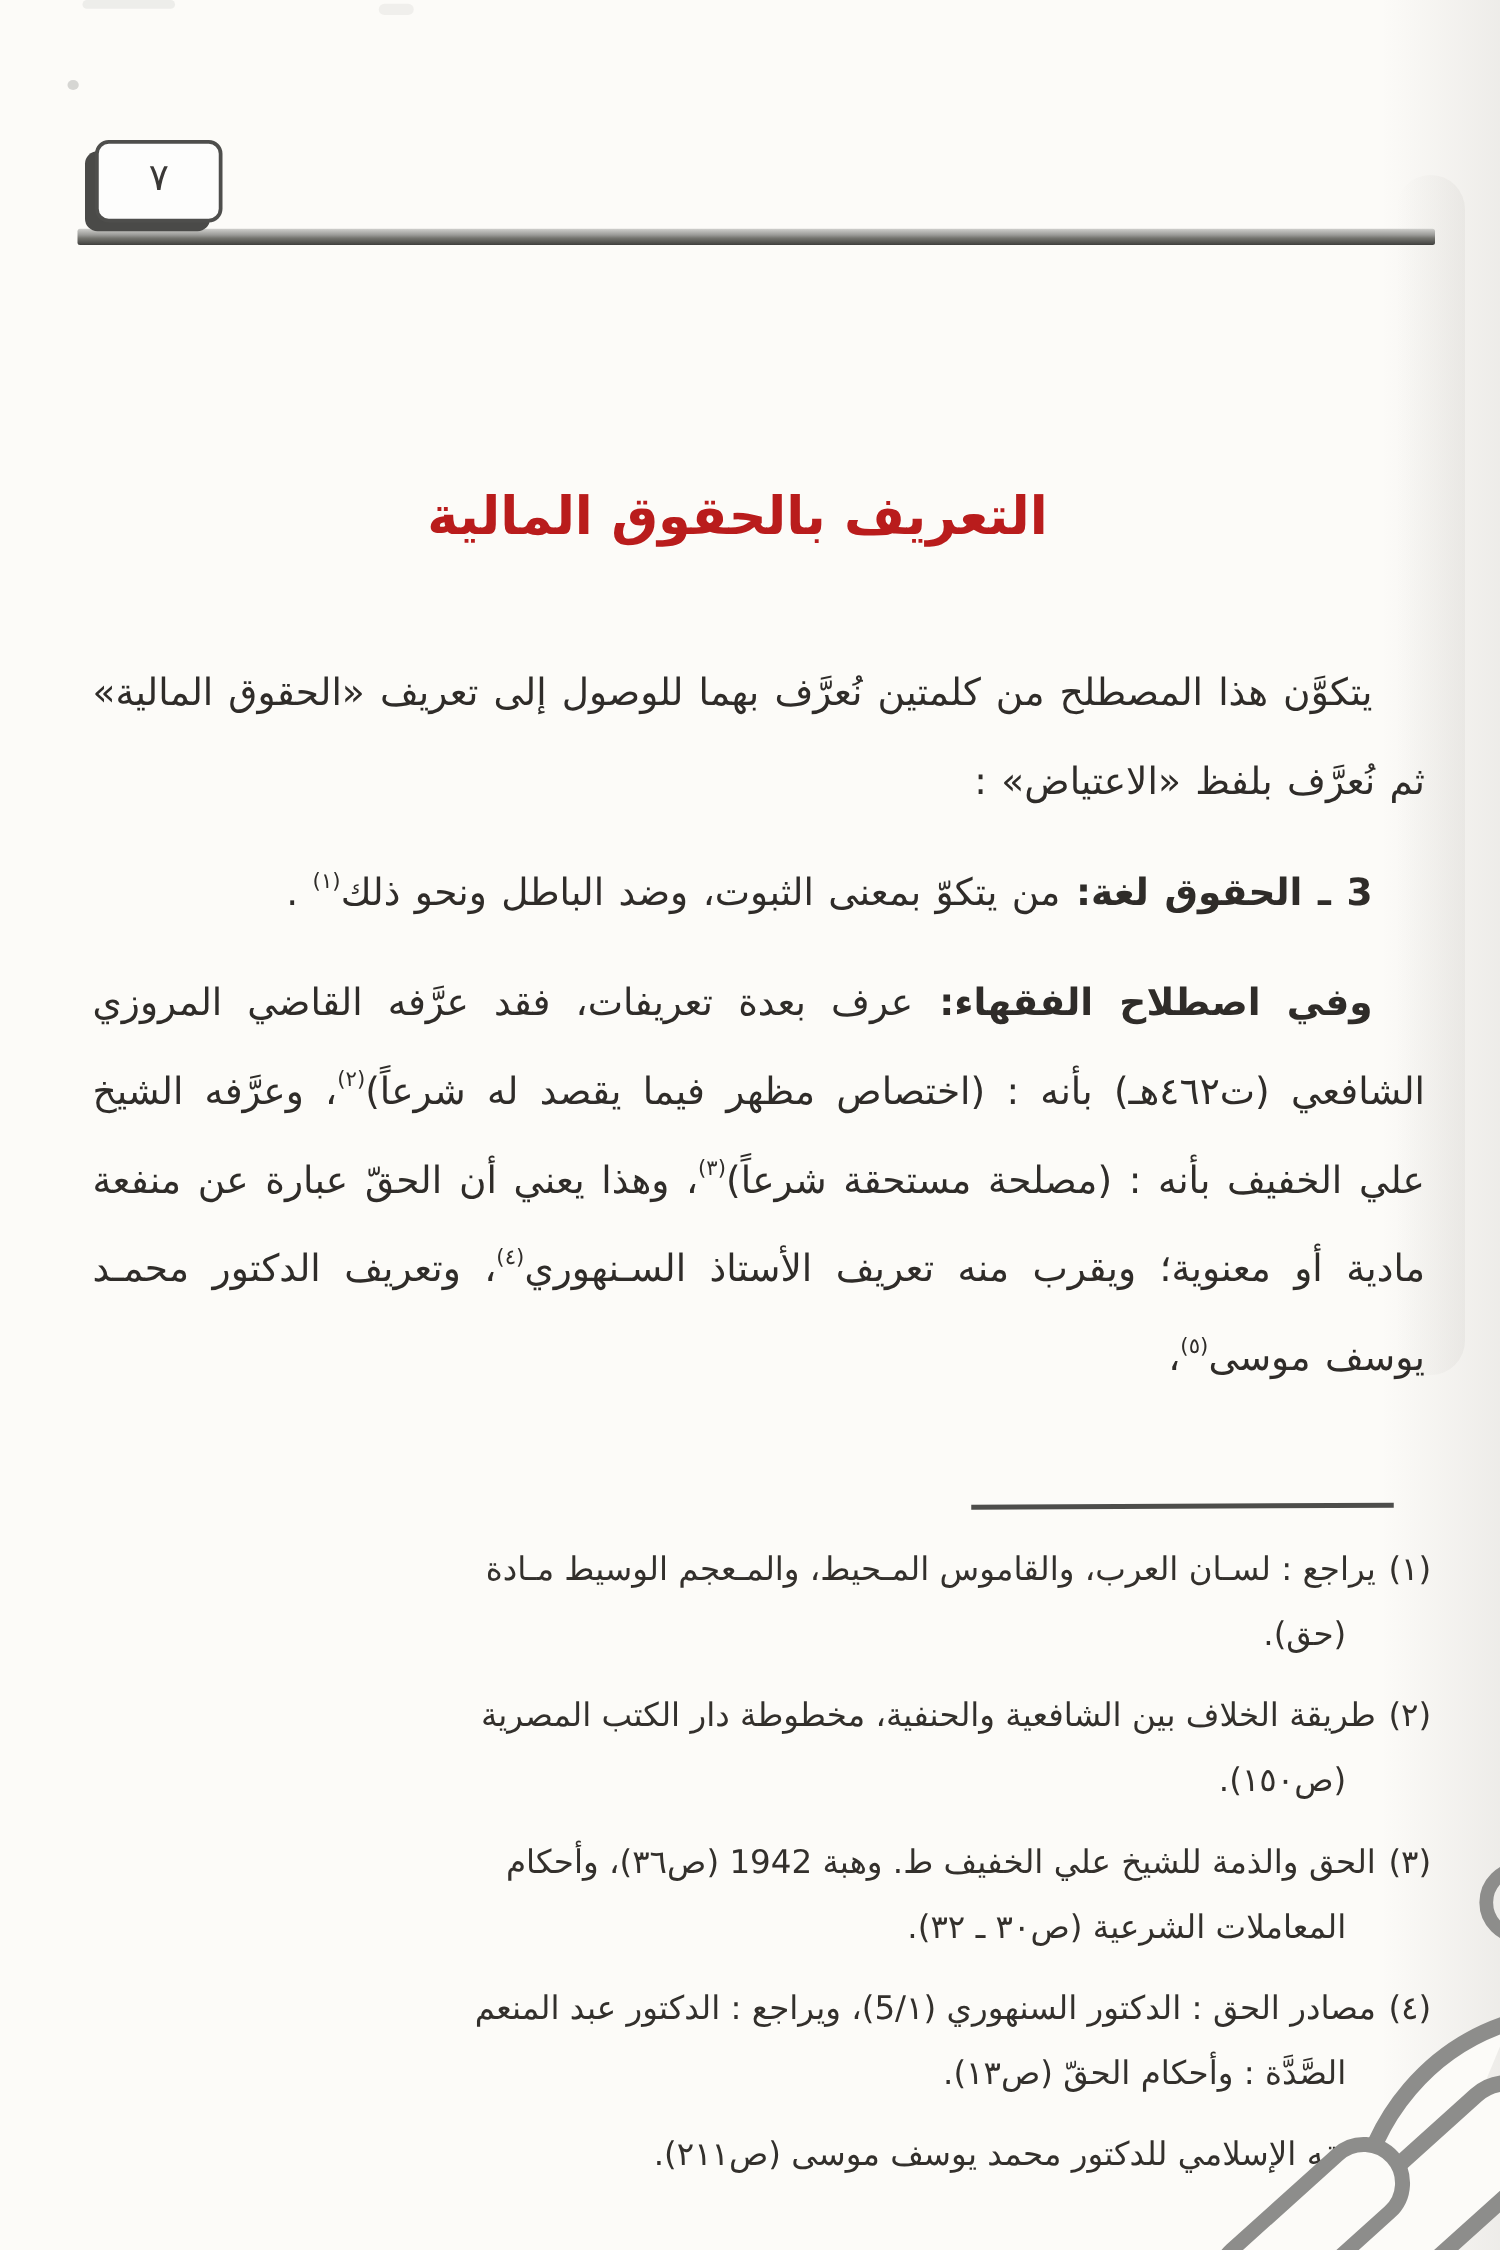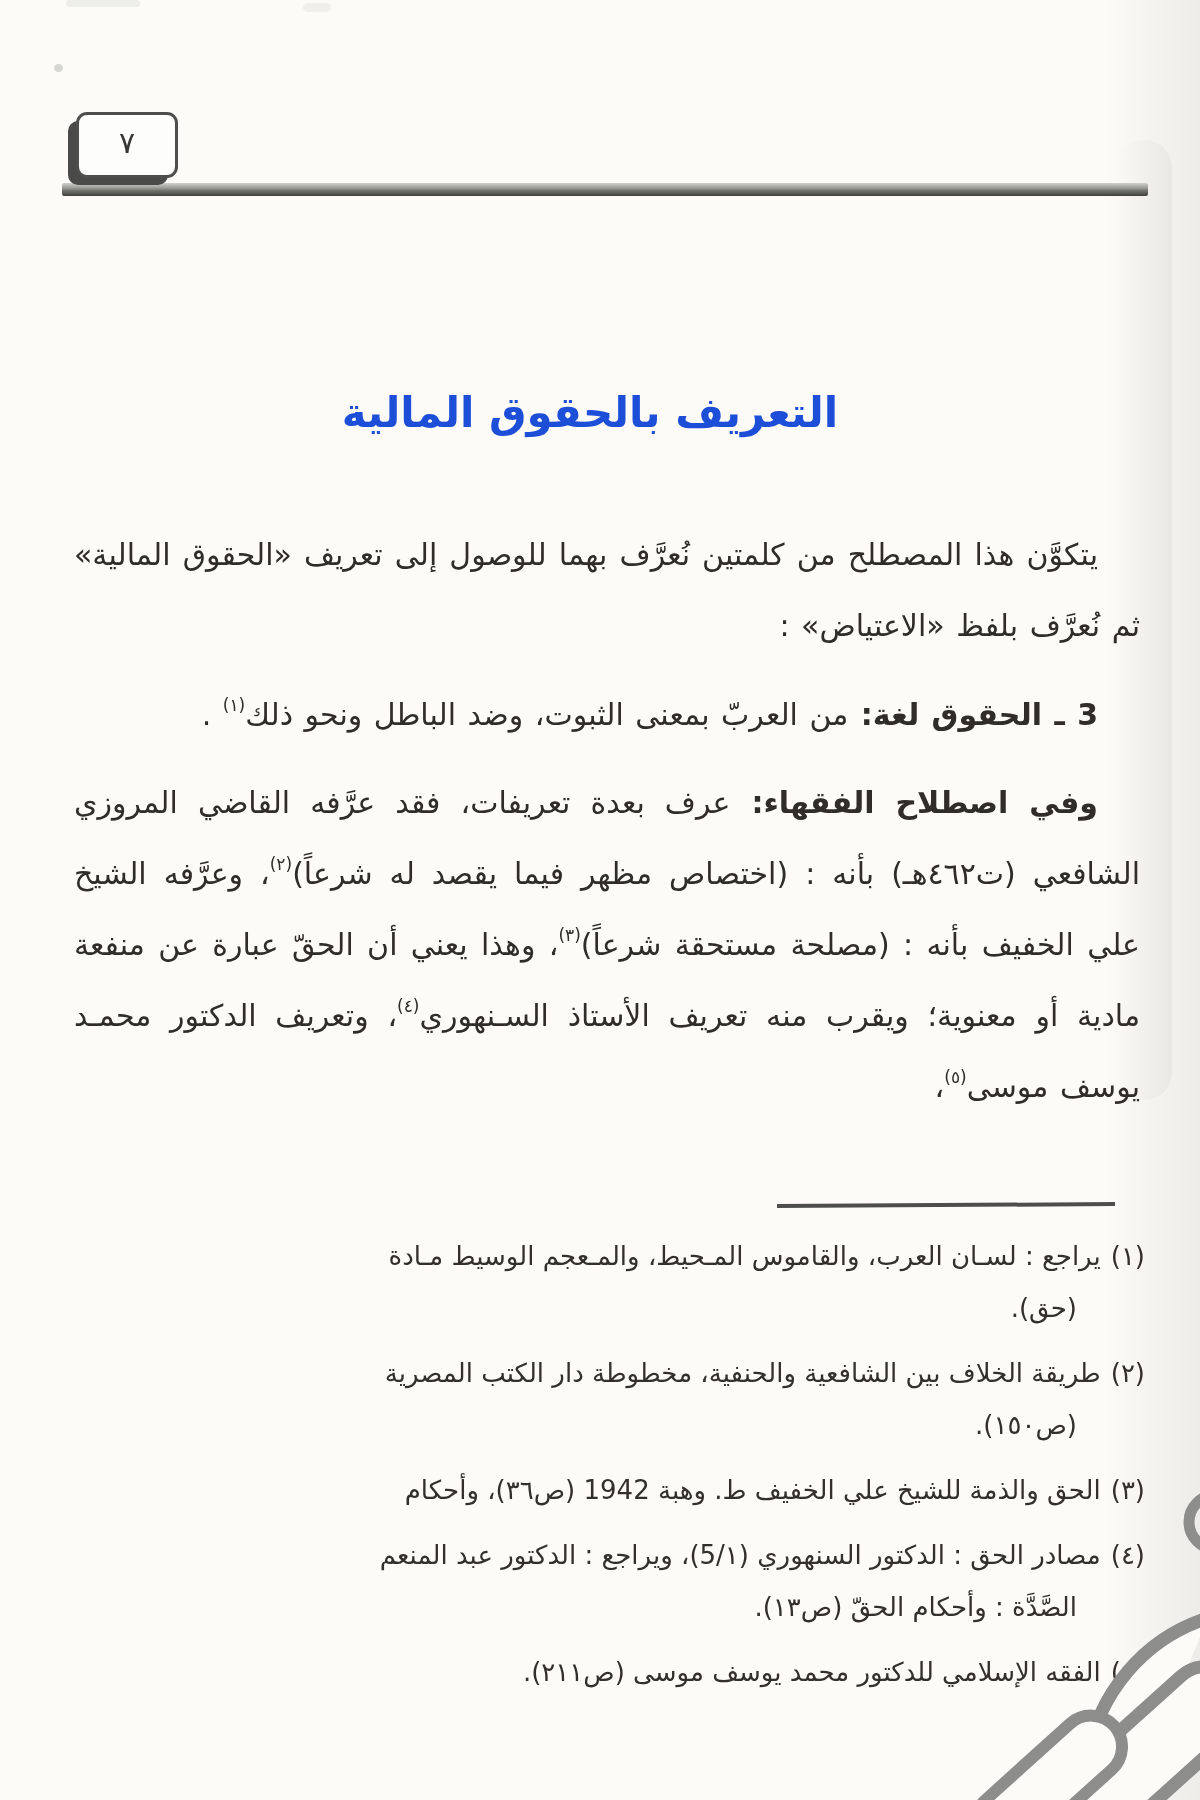--- a/index.html
+++ b/index.html
@@ -53,21 +53,21 @@
     position: absolute; left: 62px; right: 52px; top: 183px; height: 13px;
     background: linear-gradient(to bottom, #cfcfcc 0%, #9b9b98 38%, #74746f 58%, #3f3f3d 100%);
     border-radius: 2px;
     z-index: 2;
   }
 
   
   .title {
     position: absolute; top: 388px; left: 0; right: 20px;
     margin: 0; text-align: center;
-    font-size: 42px; font-weight: bold; color: #1d4ed8;
+    font-size: 42px; font-weight: bold; color: #b91c1c;
     direction: rtl;
   }
 
   
   .paragraphs {
     position: absolute; top: 520px; right: 60px; left: 62px;
     direction: rtl;
     text-align: justify;
     font-size: 30px;
     line-height: 2.36;
@@ -121,29 +121,29 @@
     <div class="page-number-box">
       <span class="page-number">٧</span>
     </div>
     <div class="header-rule"></div>
   </header>
 
   <h1 class="title">التعريف بالحقوق المالية</h1>
 
   <main class="paragraphs" id="paragraphs">
       <p class="para"><span class="normal">يتكوَّن هذا المصطلح من كلمتين نُعرَّف بهما للوصول إلى تعريف «الحقوق المالية» ثم نُعرَّف بلفظ «الاعتياض» :</span></p>
-      <p class="para"><span class="bold">3 ـ الحقوق لغة: </span><span class="normal">من العربّ بمعنى الثبوت، وضد الباطل ونحو ذلك</span><span class="sup">(١)</span><span class="normal"> .</span></p>
+      <p class="para"><span class="bold">3 ـ الحقوق لغة: </span><span class="normal">من يتكوّ بمعنى الثبوت، وضد الباطل ونحو ذلك</span><span class="sup">(١)</span><span class="normal"> .</span></p>
       <p class="para"><span class="bold">وفي اصطلاح الفقهاء: </span><span class="normal">عرف بعدة تعريفات، فقد عرَّفه القاضي المروزي الشافعي (ت٤٦٢هـ) بأنه : (اختصاص مظهر فيما يقصد له شرعاً)</span><span class="sup">(٢)</span><span class="normal">، وعرَّفه الشيخ علي الخفيف بأنه : (مصلحة مستحقة شرعاً)</span><span class="sup">(٣)</span><span class="normal">، وهذا يعني أن الحقّ عبارة عن منفعة مادية أو معنوية؛ ويقرب منه تعريف الأستاذ السـنهوري</span><span class="sup">(٤)</span><span class="normal">، وتعريف الدكتور محمـد يوسف موسى</span><span class="sup">(٥)</span><span class="normal">،</span></p>
     </main>
 
   <div class="footnote-separator"></div>
   <footer class="footnotes" id="footnotes">
       <div class="footnote"><span class="fn-marker">(١)</span><span class="fn-text">يراجع : لسـان العرب، والقاموس المـحيط، والمـعجم الوسيط مـادة</span><br><span class="fn-text">(حق).</span></div>
       <div class="footnote"><span class="fn-marker">(٢)</span><span class="fn-text">طريقة الخلاف بين الشافعية والحنفية، مخطوطة دار الكتب المصرية</span><br><span class="fn-text">(ص١٥٠).</span></div>
-      <div class="footnote"><span class="fn-marker">(٣)</span><span class="fn-text">الحق والذمة للشيخ علي الخفيف ط. وهبة 1942 (ص٣٦)، وأحكام</span><br></div>
+      <div class="footnote"><span class="fn-marker">(٣)</span><span class="fn-text">الحق والذمة للشيخ علي الخفيف ط. وهبة 1942 (ص٣٦)، وأحكام</span><br><span class="fn-text">المعاملات الشرعية (ص٣٠ ـ ٣٢).</span></div>
       <div class="footnote"><span class="fn-marker">(٤)</span><span class="fn-text">مصادر الحق : الدكتور السنهوري (5/١)، ويراجع : الدكتور عبد المنعم</span><br><span class="fn-text">الصَّدَّة : وأحكام الحقّ (ص١٣).</span></div>
       <div class="footnote"><span class="fn-marker">(٥)</span><span class="fn-text">الفقه الإسلامي للدكتور محمد يوسف موسى (ص٢١١).</span></div>
     </footer>
 
   <svg class="corner-watermark" viewBox="0 0 260 400" xmlns="http://www.w3.org/2000/svg">
 
     <circle cx="276" cy="122" r="27" fill="none" stroke="#8d8d8b" stroke-width="11"></circle>
 
     <path d="M 268 218 C 205 238 158 292 146 362 C 140 398 150 420 180 430" fill="#fcfbf8" stroke="#8d8d8b" stroke-width="13" stroke-linecap="round"></path>
 

